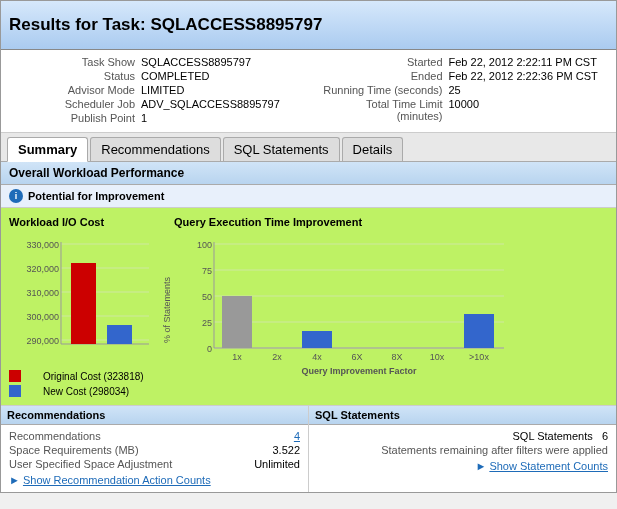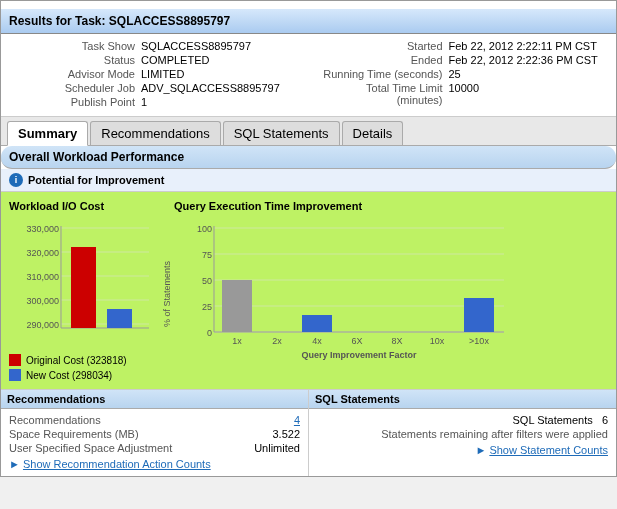--- a/index.html
+++ b/index.html
@@ -2,26 +2,25 @@
 <html><head>
   <meta charset="utf-8">
   <style>
     * { box-sizing: border-box; margin: 0; padding: 0; }
     body { font-family: Arial, sans-serif; font-size: 11px; background: #f0f0f0; width: 617px; }
 
     .window { border: 1px solid #999; background: #fff; width: 617px; }
 
     .title-bar {
       background: linear-gradient(to bottom, #d6e8fb, #aacbf0);
-      padding: 5px 8px;
-      font-size: 12px;
+      padding: 14px 8px;
+      font-size: 17px;
       font-weight: bold;
       color: #000;
       border-bottom: 1px solid #888;
-      margin-top: 8px;
     }
 
     .task-info {
       background: #fff;
       padding: 6px 10px;
       border-bottom: 1px solid #ccc;
       display: flex;
       gap: 20px;
     }
 
@@ -75,21 +74,20 @@
       z-index: 1;
     }
 
     .section-header {
       background: linear-gradient(to bottom, #d0e4f7, #b8d4ef);
       padding: 4px 8px;
       font-size: 12px;
       font-weight: bold;
       color: #000;
       border-bottom: 1px solid #aaa;
-      border-radius: 11px;
     }
 
     .potential-header {
       background: #e8f0fb;
       padding: 4px 8px;
       display: flex;
       align-items: center;
       gap: 5px;
       border-bottom: 1px solid #ccc;
       font-size: 11px;
@@ -122,21 +120,21 @@
 
     .chart-title {
       font-size: 11px;
       font-weight: bold;
       margin-bottom: 6px;
     }
 
     .legend-item {
       display: flex;
       align-items: center;
-      gap: 5px;
+      gap: 22px;
       margin-top: 3px;
       font-size: 10px;
     }
 
     .legend-box {
       width: 12px;
       height: 12px;
       flex-shrink: 0;
     }
 

